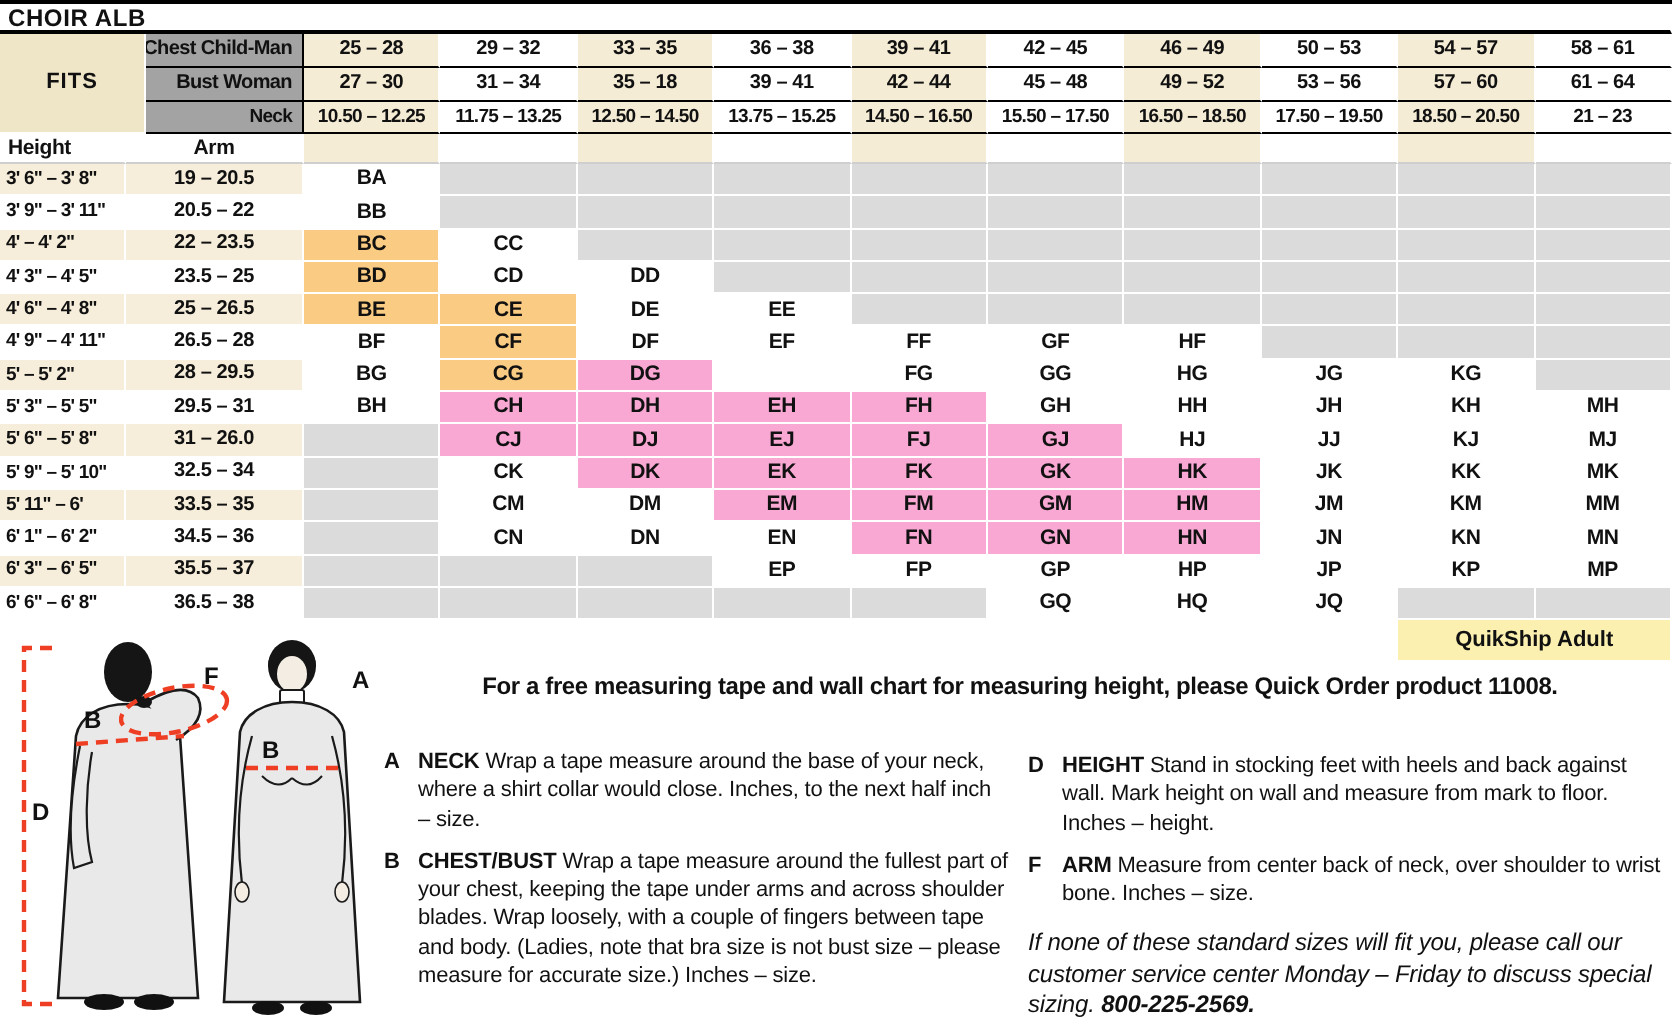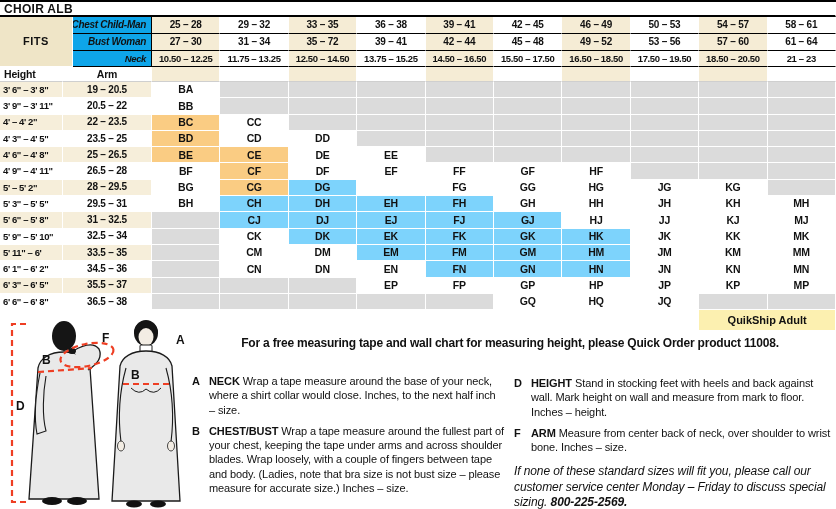--- a/index.html
+++ b/index.html
@@ -8,35 +8,35 @@
     position:absolute;left:0;top:0;width:836px;
     display:grid;
     grid-template-columns:63px 10px 79px repeat(10,1fr);
     grid-template-rows:15px 17px 17px 16px 15px repeat(14,16.3px) 21px;
     border-top:2px solid #000;
     background:#fff;
   }
   .cell{display:flex;align-items:center;justify-content:center;font-weight:bold;font-size:10.5px;line-height:1;white-space:nowrap;overflow:hidden;border-right:1px solid #fff;border-bottom:1px solid #fff;letter-spacing:-0.2px;}
   .title-cell{grid-row:1;grid-column:1/-1;justify-content:flex-start;padding-left:4px;font-size:12px;letter-spacing:0.3px;border-bottom:2px solid #000;background:#fff;}
   .fits{grid-row:2/5;grid-column:1/3;background:#EFE5C7;font-size:11px;letter-spacing:0.5px;}
-  .hlabel{justify-content:flex-end;padding-right:5px;background:#0ea5e9;border-right:1px solid #000;border-bottom:1px solid #000;font-size:10px;letter-spacing:-0.3px;font-style:italic;}
+  .hlabel{justify-content:flex-end;padding-right:5px;background:#a3a3a3;border-right:1px solid #000;border-bottom:1px solid #000;font-size:10px;letter-spacing:-0.3px;}
   .hval{background:#fff;border-bottom:1px solid #000;font-size:10px;}
   .hval.cream{background:#F5ECD5;}
   .neckrow{font-size:9.5px;letter-spacing:-0.35px;}
   .heightlbl{grid-row:5;grid-column:1;justify-content:flex-start;padding-left:4px;background:#fff;border-bottom:1px solid #CFCFCF;}
   .armlbl{grid-row:5;grid-column:2/4;background:#fff;border-bottom:1px solid #CFCFCF;}
   .hrowcell{background:#fff;border-bottom:1px solid #CFCFCF;}
   .hrowcell.cream{background:#F5ECD5;}
   .hcell{justify-content:flex-start;padding-left:3px;background:#fff;font-size:9.5px;letter-spacing:-0.4px;}
   .acell{background:#fff;font-size:10px;}
   .rowcream{background:#F6EEDA;}
   .cw{background:#fff;}
   .cg{background:#DBDBDB;}
   .co{background:#FACC83;}
-  .cy{background:#7dd3fc;}
+  .cy{background:#f9a8d4;}
   .qs-empty{background:#fff;}
   .qs{font-size:11px;letter-spacing:0;}
   .qs.child{background:#FBCA81;}
   .qs.adult{background:#FCF0B0;}
 
   #figures{position:absolute;left:0;top:318px;width:188px;height:191px;}
   #intro{position:absolute;left:186px;top:336px;width:648px;text-align:center;font-weight:bold;font-size:12px;line-height:1.3;letter-spacing:-0.2px;}
   .instr-col{position:absolute;font-size:11px;line-height:1.3;letter-spacing:-0.1px;}
   #colA{left:192px;top:374px;width:312px;}
   #colB{left:514px;top:376px;width:318px;}
@@ -65,21 +65,21 @@
       <div class="cell hval" style="grid-area: 2 / 7;">36 – 38</div>
       <div class="cell hval cream" style="grid-area: 2 / 8;">39 – 41</div>
       <div class="cell hval" style="grid-area: 2 / 9;">42 – 45</div>
       <div class="cell hval cream" style="grid-area: 2 / 10;">46 – 49</div>
       <div class="cell hval" style="grid-area: 2 / 11;">50 – 53</div>
       <div class="cell hval cream" style="grid-area: 2 / 12;">54 – 57</div>
       <div class="cell hval" style="grid-area: 2 / 13;">58 – 61</div>
       <div class="cell hlabel" style="grid-area: 3 / 3;">Bust Woman</div>
       <div class="cell hval cream" style="grid-area: 3 / 4;">27 – 30</div>
       <div class="cell hval" style="grid-area: 3 / 5;">31 – 34</div>
-      <div class="cell hval cream" style="grid-area: 3 / 6;">35 – 72</div>
+      <div class="cell hval cream" style="grid-area: 3 / 6;">35 – 18</div>
       <div class="cell hval" style="grid-area: 3 / 7;">39 – 41</div>
       <div class="cell hval cream" style="grid-area: 3 / 8;">42 – 44</div>
       <div class="cell hval" style="grid-area: 3 / 9;">45 – 48</div>
       <div class="cell hval cream" style="grid-area: 3 / 10;">49 – 52</div>
       <div class="cell hval" style="grid-area: 3 / 11;">53 – 56</div>
       <div class="cell hval cream" style="grid-area: 3 / 12;">57 – 60</div>
       <div class="cell hval" style="grid-area: 3 / 13;">61 – 64</div>
       <div class="cell hlabel neckrow" style="grid-area: 4 / 3;">Neck</div>
       <div class="cell hval cream neckrow" style="grid-area: 4 / 4;">10.50 – 12.25</div>
       <div class="cell hval neckrow" style="grid-area: 4 / 5;">11.75 – 13.25</div>
@@ -191,21 +191,21 @@
       <div class="cell code cy" style="grid-area: 13 / 5;">CH</div>
       <div class="cell code cy" style="grid-area: 13 / 6;">DH</div>
       <div class="cell code cy" style="grid-area: 13 / 7;">EH</div>
       <div class="cell code cy" style="grid-area: 13 / 8;">FH</div>
       <div class="cell code cw" style="grid-area: 13 / 9;">GH</div>
       <div class="cell code cw" style="grid-area: 13 / 10;">HH</div>
       <div class="cell code cw" style="grid-area: 13 / 11;">JH</div>
       <div class="cell code cw" style="grid-area: 13 / 12;">KH</div>
       <div class="cell code cw" style="grid-area: 13 / 13;">MH</div>
       <div class="cell hcell rowcream" style="grid-area: 14 / 1;">5' 6" – 5' 8"</div>
-      <div class="cell acell rowcream" style="grid-area: 14 / 2 / auto / 4;">31 – 32.5</div>
+      <div class="cell acell rowcream" style="grid-area: 14 / 2 / auto / 4;">31 – 26.0</div>
       <div class="cell code cg" style="grid-area: 14 / 4;"></div>
       <div class="cell code cy" style="grid-area: 14 / 5;">CJ</div>
       <div class="cell code cy" style="grid-area: 14 / 6;">DJ</div>
       <div class="cell code cy" style="grid-area: 14 / 7;">EJ</div>
       <div class="cell code cy" style="grid-area: 14 / 8;">FJ</div>
       <div class="cell code cy" style="grid-area: 14 / 9;">GJ</div>
       <div class="cell code cw" style="grid-area: 14 / 10;">HJ</div>
       <div class="cell code cw" style="grid-area: 14 / 11;">JJ</div>
       <div class="cell code cw" style="grid-area: 14 / 12;">KJ</div>
       <div class="cell code cw" style="grid-area: 14 / 13;">MJ</div>

